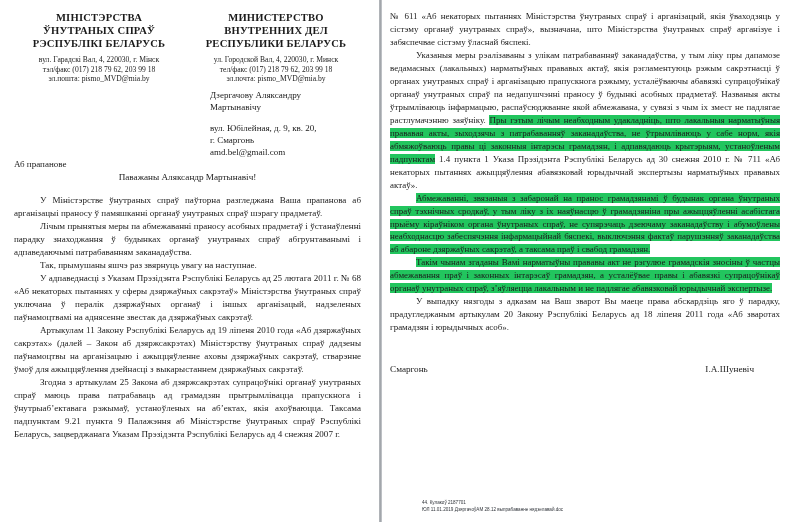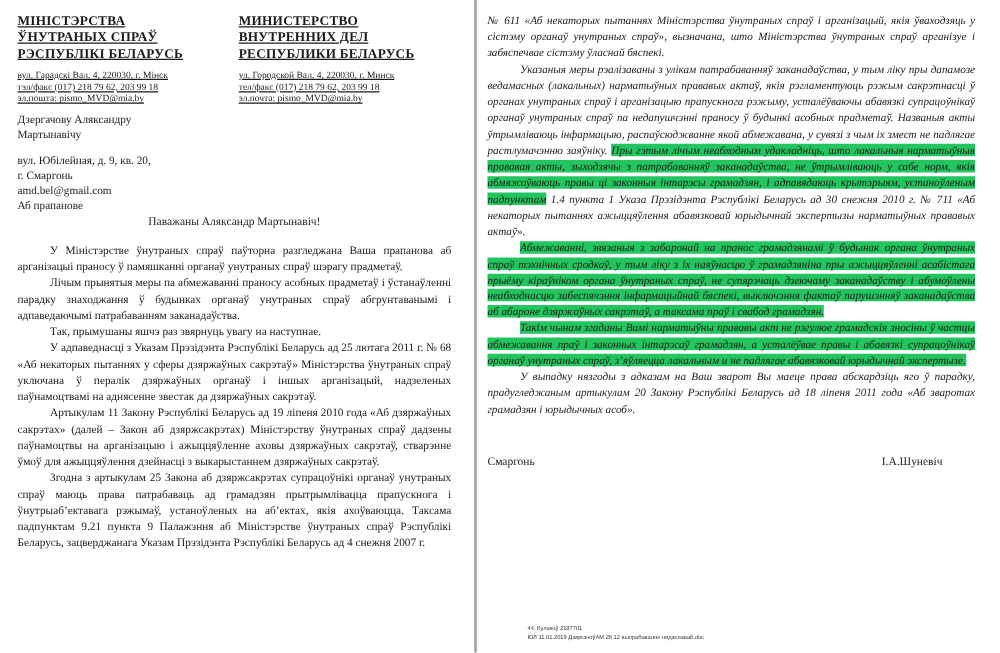--- a/index.html
+++ b/index.html
@@ -43,23 +43,22 @@
     padding: 10px 20px 0 8px;
   }
 
   
   .letterhead {
     display: flex;
     justify-content: space-between;
     align-items: flex-start;
   }
   .lh-block {
-    text-align: left;
+    text-align: center;
     width: 49%;
-    text-decoration: underline;
   }
   .lh-title {
     font-weight: bold;
     font-size: 10.6px;
     line-height: 1.22;
     letter-spacing: 0.2px;
     white-space: pre-line;
   }
   .lh-contacts {
     margin-top: 4px;
@@ -69,20 +68,21 @@
   }
   .lh-date {
     margin-top: 12px;
     font-size: 8.2px;
     text-align: left;
   }
 
   
   .addressee {
     margin-top: 6px;
+    margin-left: 196px;
     font-size: 9px;
     line-height: 1.32;
   }
   .addressee .who { white-space: pre-line; }
   .addressee .where {
     margin-top: 9px;
     white-space: pre-line;
   }
 
   
@@ -106,21 +106,20 @@
     margin: 0;
     text-indent: 26px;
     text-align: justify;
     font-size: 9.05px;
     line-height: 1.44;
     hyphens: none;
   }
   .page-right p.para {
     font-size: 8.95px;
     line-height: 1.45;
-    font-style: italic;
   }
   p.para.no-indent { text-indent: 0; }
 
   mark.hl {
     background: #22c55e;
     color: #1b1b1b;
     padding: 0;
     box-decoration-break: clone;
     -webkit-box-decoration-break: clone;
   }

